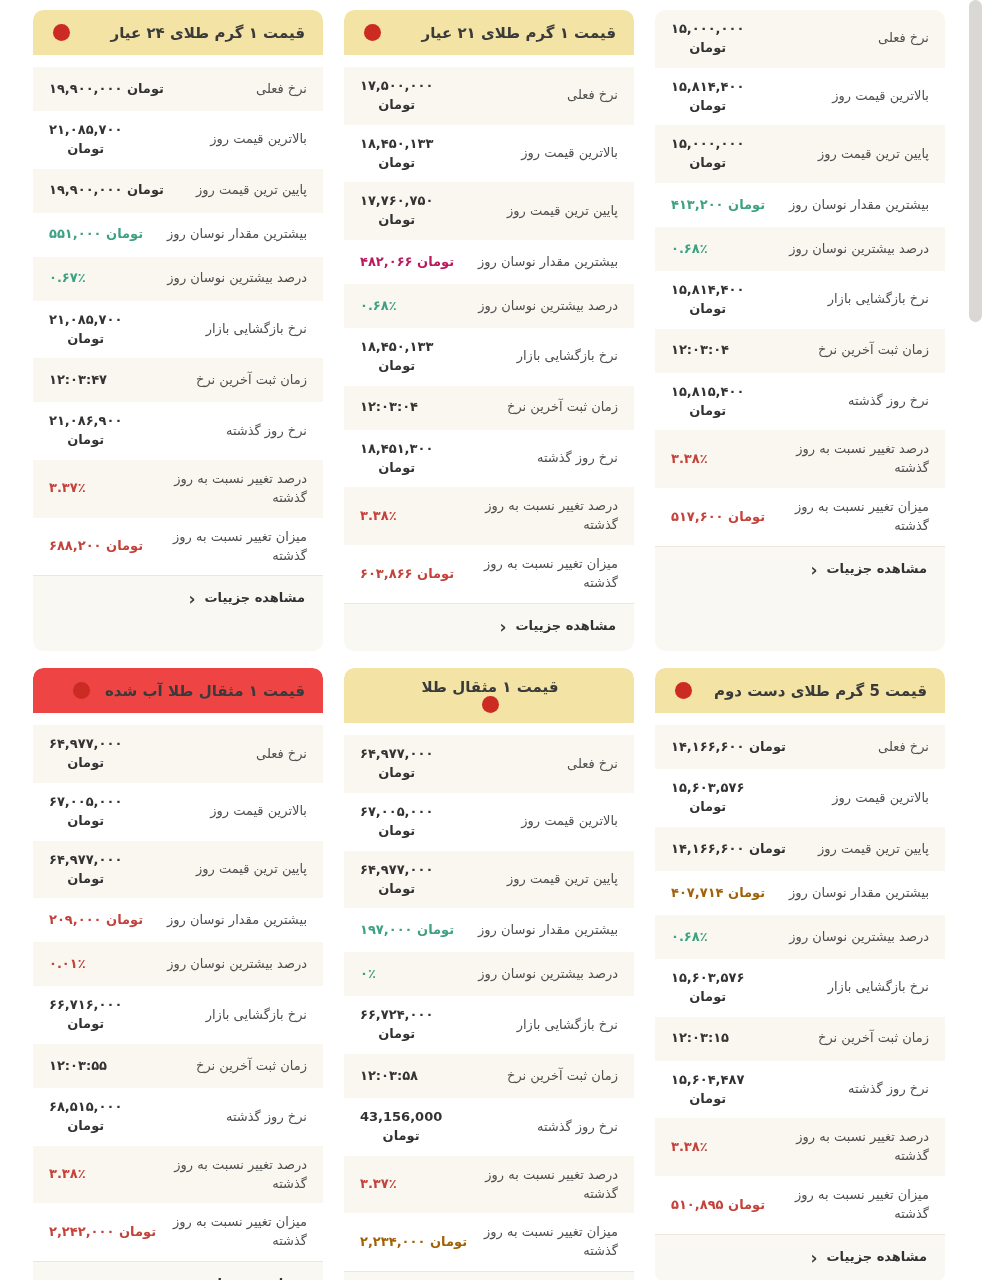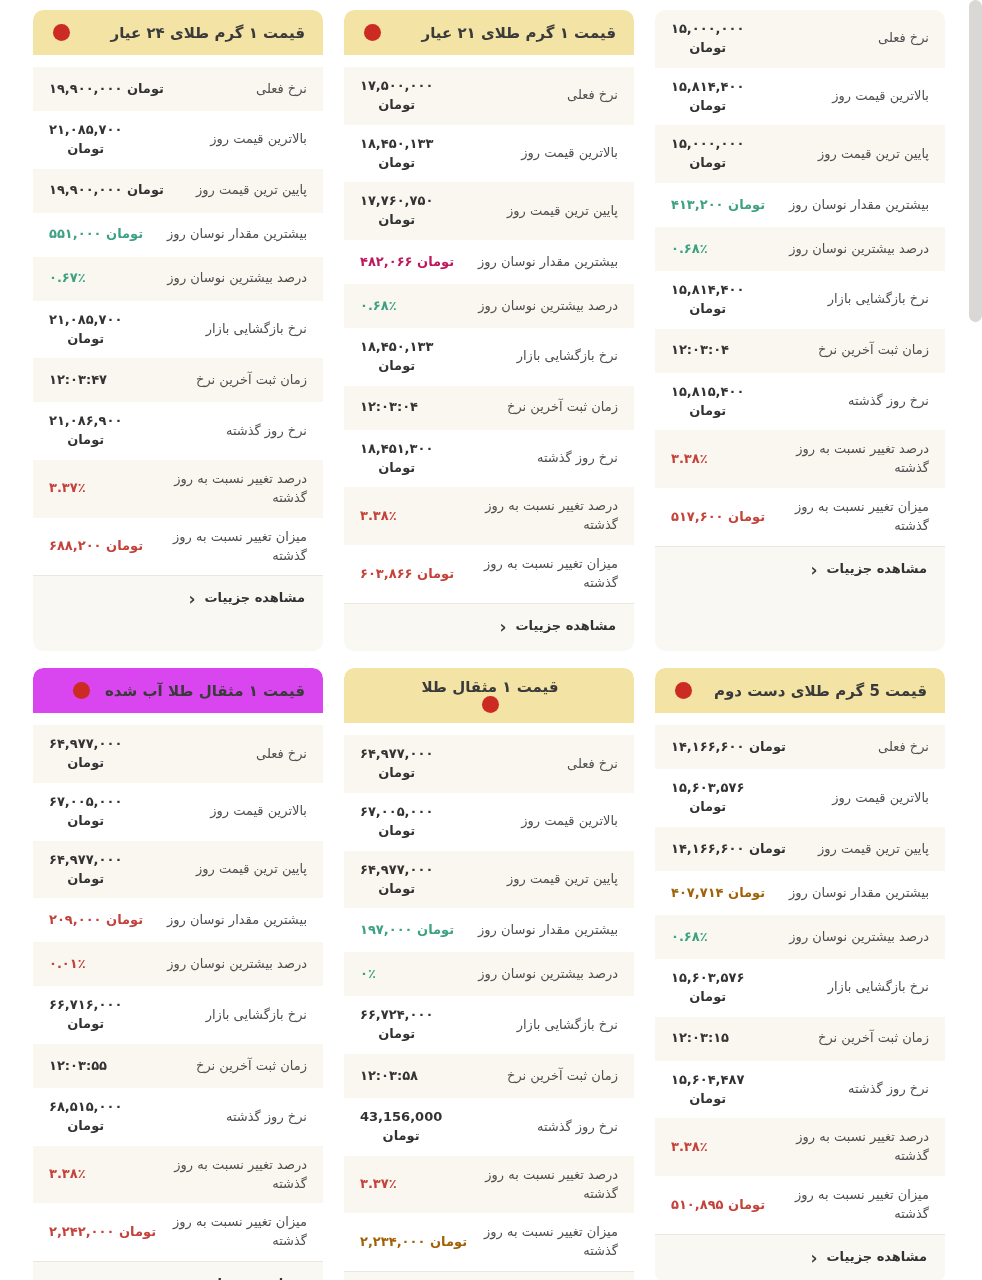--- a/index.html
+++ b/index.html
@@ -340,21 +340,21 @@
           <div class="val" style="color: #a16207;">۲,۲۳۴,۰۰۰ تومان</div>
         </div>
     </div>
     <footer class="card-footer">
       <span class="details-label">مشاهده جزییات</span>
       <span class="chev">‹</span>
     </footer>
   </section>
 
   <section class="card">
-    <header class="card-header" style="background-color: #d946ef; padding-left: 40px;">
+    <header class="card-header" style="background-color: #ef4444; padding-left: 40px;">
       <h2 class="card-title">قیمت ۱ مثقال طلا آب شده</h2>
       <span class="dot" style="background-color: rgb(204, 43, 35);"></span>
     </header>
     <div class="rows">
       <div class="row">
           <div class="lbl">نرخ فعلی</div>
           <div class="val">۶۴,۹۷۷,۰۰۰
 تومان</div>
         </div>
       <div class="row">

